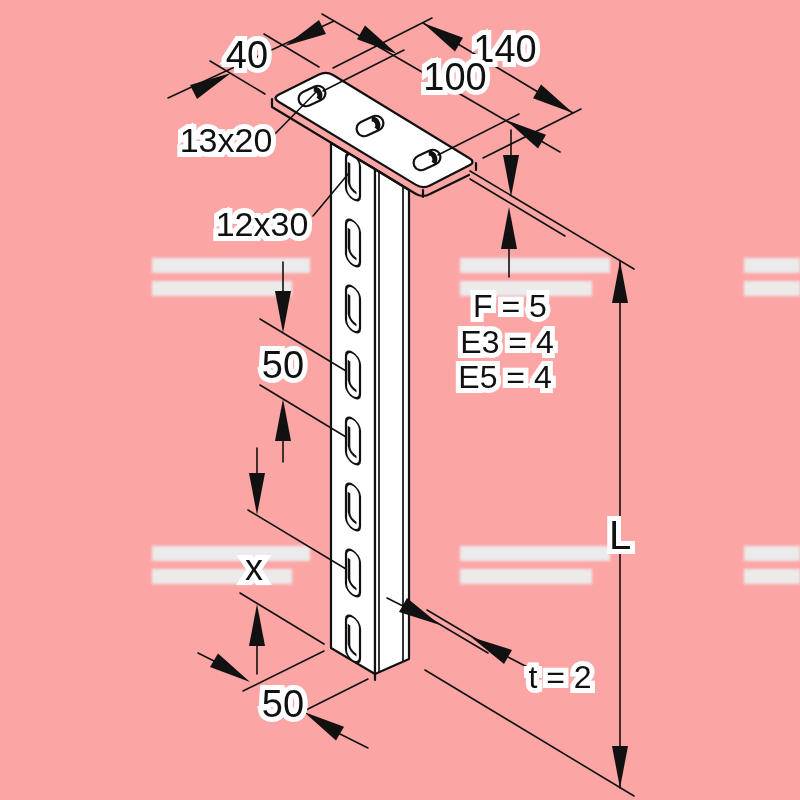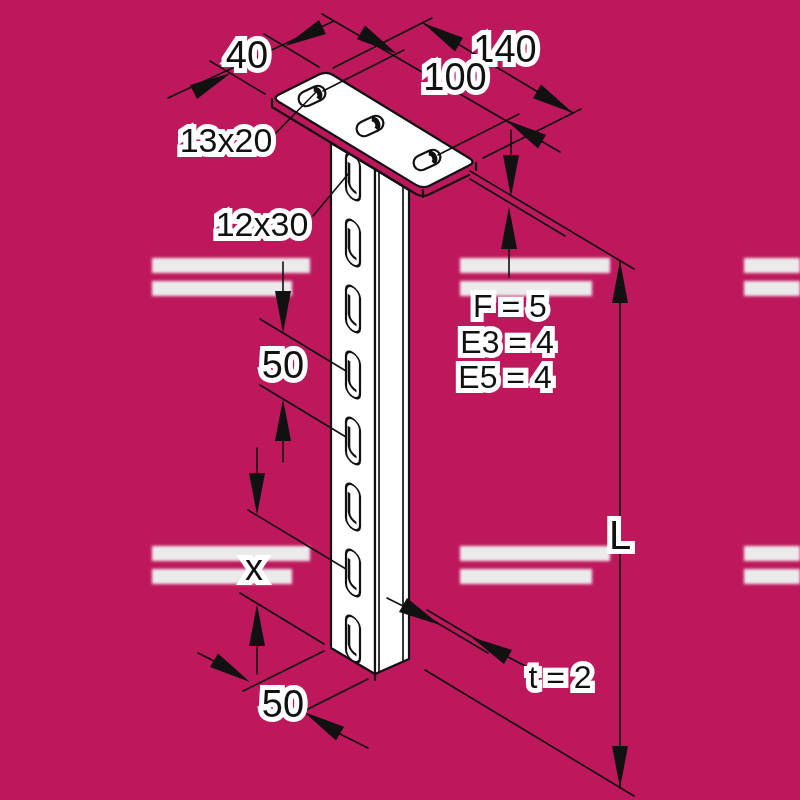--- a/index.html
+++ b/index.html
@@ -1,16 +1,16 @@
 <!DOCTYPE html>
 <html><head>
 <meta charset="utf-8">
 <style>
   html,body{margin:0;padding:0;background:#fff;}
-  .canvas{width:800px;height:800px;position:relative;background:#be185d;overflow:hidden;}
+  .canvas{width:800px;height:800px;position:relative;background:#fca5a5;overflow:hidden;}
   svg{display:block;}
   text{font-family:"Liberation Sans","DejaVu Sans",sans-serif;fill:#111;}
   .dim{font-size:38px;}
   .dimsm{font-size:34px;}
   .note{font-size:32px;}
   .varL{font-size:40px;}
   .varX{font-size:36px;}
   .halo{stroke:#ffffff;stroke-width:10px;paint-order:stroke;}
   .ol{stroke:#111;stroke-width:2.2;fill:none;stroke-linecap:round;stroke-linejoin:round;}
   .il{stroke:#111;stroke-width:1.7;fill:none;}

